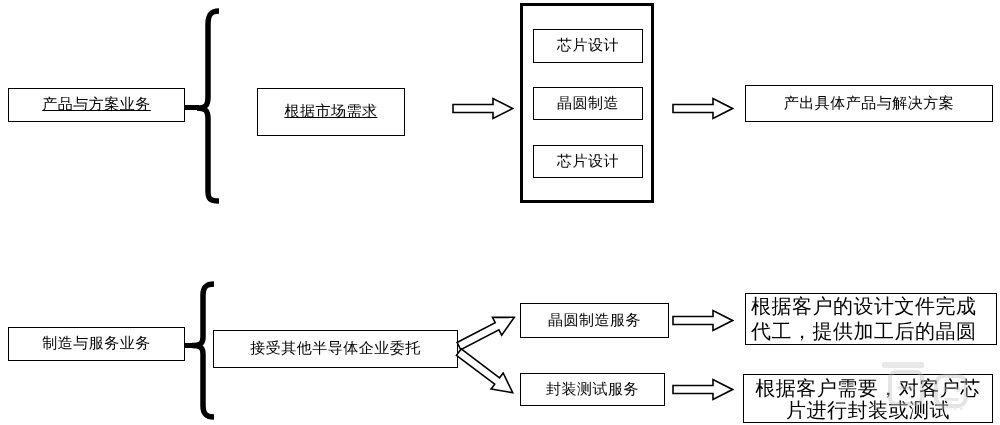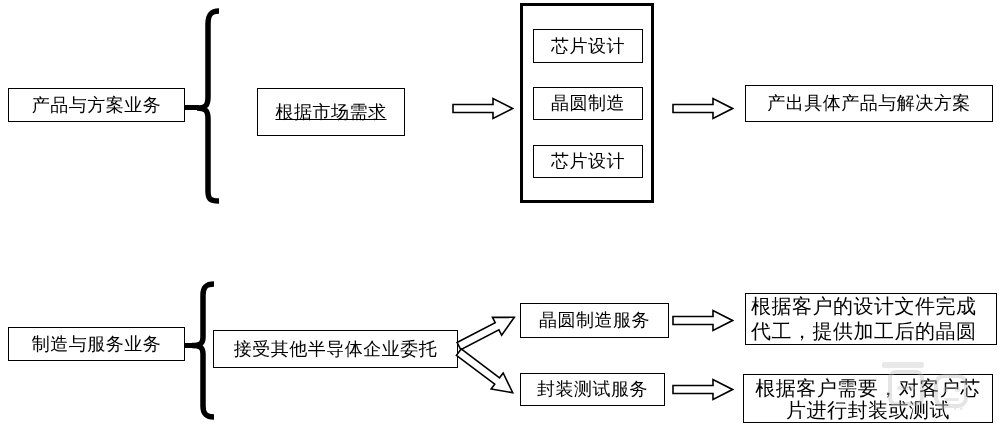--- a/index.html
+++ b/index.html
@@ -12,21 +12,21 @@
     overflow:hidden;
   }
   .box{
     position:absolute;
     box-sizing:border-box;
     border:1.5px solid #000;
     background:#fff;
     display:flex;
     align-items:center;
     justify-content:center;
-    font-size:18px;
+    font-size:15px;
     line-height:1.15;
     white-space:nowrap;
     letter-spacing:0.5px;
   }
   .box.thick{border-width:3px;}
   .box.multiline{
     white-space:normal;
     font-size:20px;
     letter-spacing:0.5px;
     justify-content:flex-start;
@@ -71,21 +71,21 @@
     color:#b9b9b9;
     letter-spacing:3px;
     font-family:"Liberation Sans","DejaVu Sans",sans-serif;
   }
 </style>
 </head>
 <body>
 
 <div class="canvas">
 
-  <div class="box" style="left:8px;top:88px;width:177px;height:34px;">
+  <div class="box" style="left:8px;top:88px;width:177px;height:34px;text-decoration:underline;">
     <span>产品与方案业务</span>
   </div>
 
   <div class="connector" style="left:184px;top:105px;width:15px;"></div>
 
   <div class="brace" style="position:absolute;left:194px;top:8px;">
     <svg width="27" height="196" viewBox="0 0 27 196">
       <path d="M25,3 C16,3 14,8 14,16 L14,89 C14,97 12,100 3,100 C12,100 14,103 14,111 L14,183 C14,191 16,193 25,193" fill="none" stroke="#000" stroke-width="5.5" stroke-linecap="butt"></path>
     </svg>
   </div>

